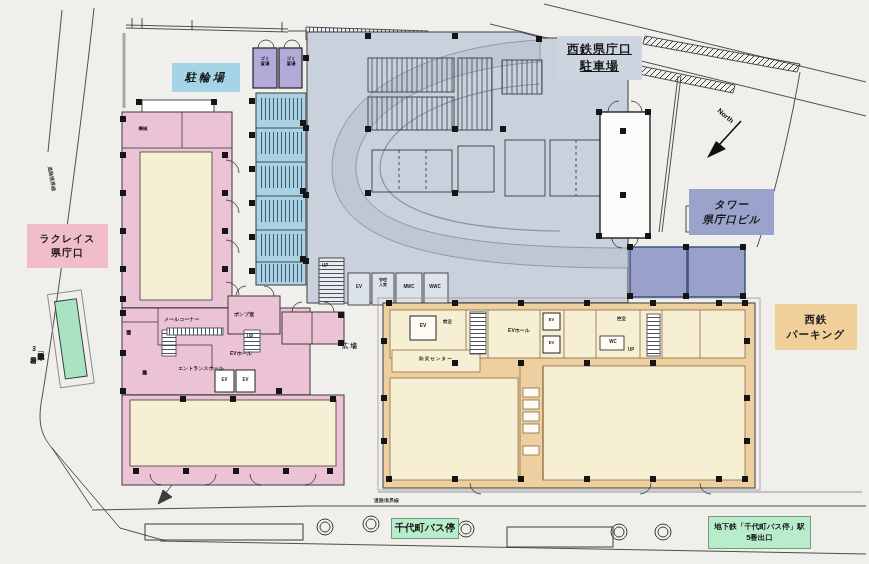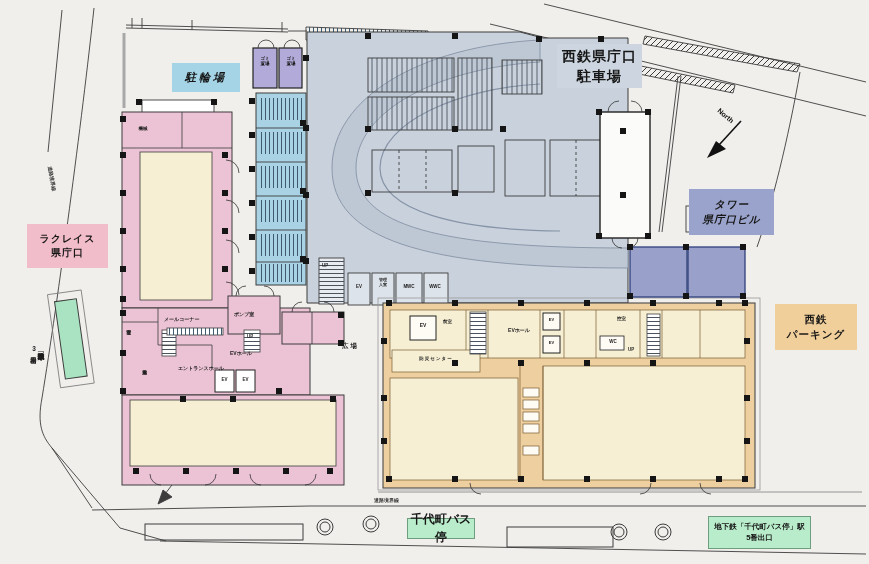--- a/index.html
+++ b/index.html
@@ -303,41 +303,41 @@
         <rect x="627" y="293" width="6" height="6"></rect>
         <rect x="683" y="293" width="6" height="6"></rect>
         <rect x="740" y="293" width="6" height="6"></rect>
       </g>
 </svg>
 
 <div class="lbl tag-blue" style="left:172px;top:63px;width:68px;height:29px;font-size:11px;letter-spacing:3px;">
   <span>駐輪場</span>
 </div>
 
-<div class="lbl tag-gray" style="left:557px;top:44px;width:85px;height:44px;font-size:14px;letter-spacing:1px;">
+<div class="lbl tag-gray" style="left:557px;top:36px;width:85px;height:44px;font-size:12px;letter-spacing:1px;text-decoration:underline;">
   <span>西鉄県庁口</span>
   <span>駐車場</span>
 </div>
 
 <div class="lbl tag-purple" style="left:689px;top:189px;width:85px;height:46px;font-size:10.5px;letter-spacing:1px;">
   <span>タワー</span>
   <span>県庁口ビル</span>
 </div>
 
 <div class="lbl tag-orange" style="left:775px;top:304px;width:82px;height:46px;font-size:10.5px;letter-spacing:1px;">
   <span>西鉄</span>
   <span>パーキング</span>
 </div>
 
 <div class="lbl tag-pink" style="left:27px;top:224px;width:81px;height:44px;font-size:10px;letter-spacing:1px;">
   <span>ラクレイス</span>
   <span>県庁口</span>
 </div>
 
-<div class="lbl tag-green" style="left:391px;top:518px;width:66px;height:19px;font-size:12px;margin-left:16px;">
+<div class="lbl tag-green" style="left:391px;top:518px;width:66px;height:19px;font-size:10px;">
   <span>千代町バス停</span>
 </div>
 
 <div class="lbl tag-green" style="left:708px;top:516px;width:101px;height:31px;font-size:7.5px;">
   <span>地下鉄「千代町バス停」駅</span>
   <span>5番出口</span>
 </div>
 
 <div class="rm vert" style="left:30px;top:292px;height:112px;font-size:6.5px;">
   <span>地下鉄「千代県庁口」駅</span>

